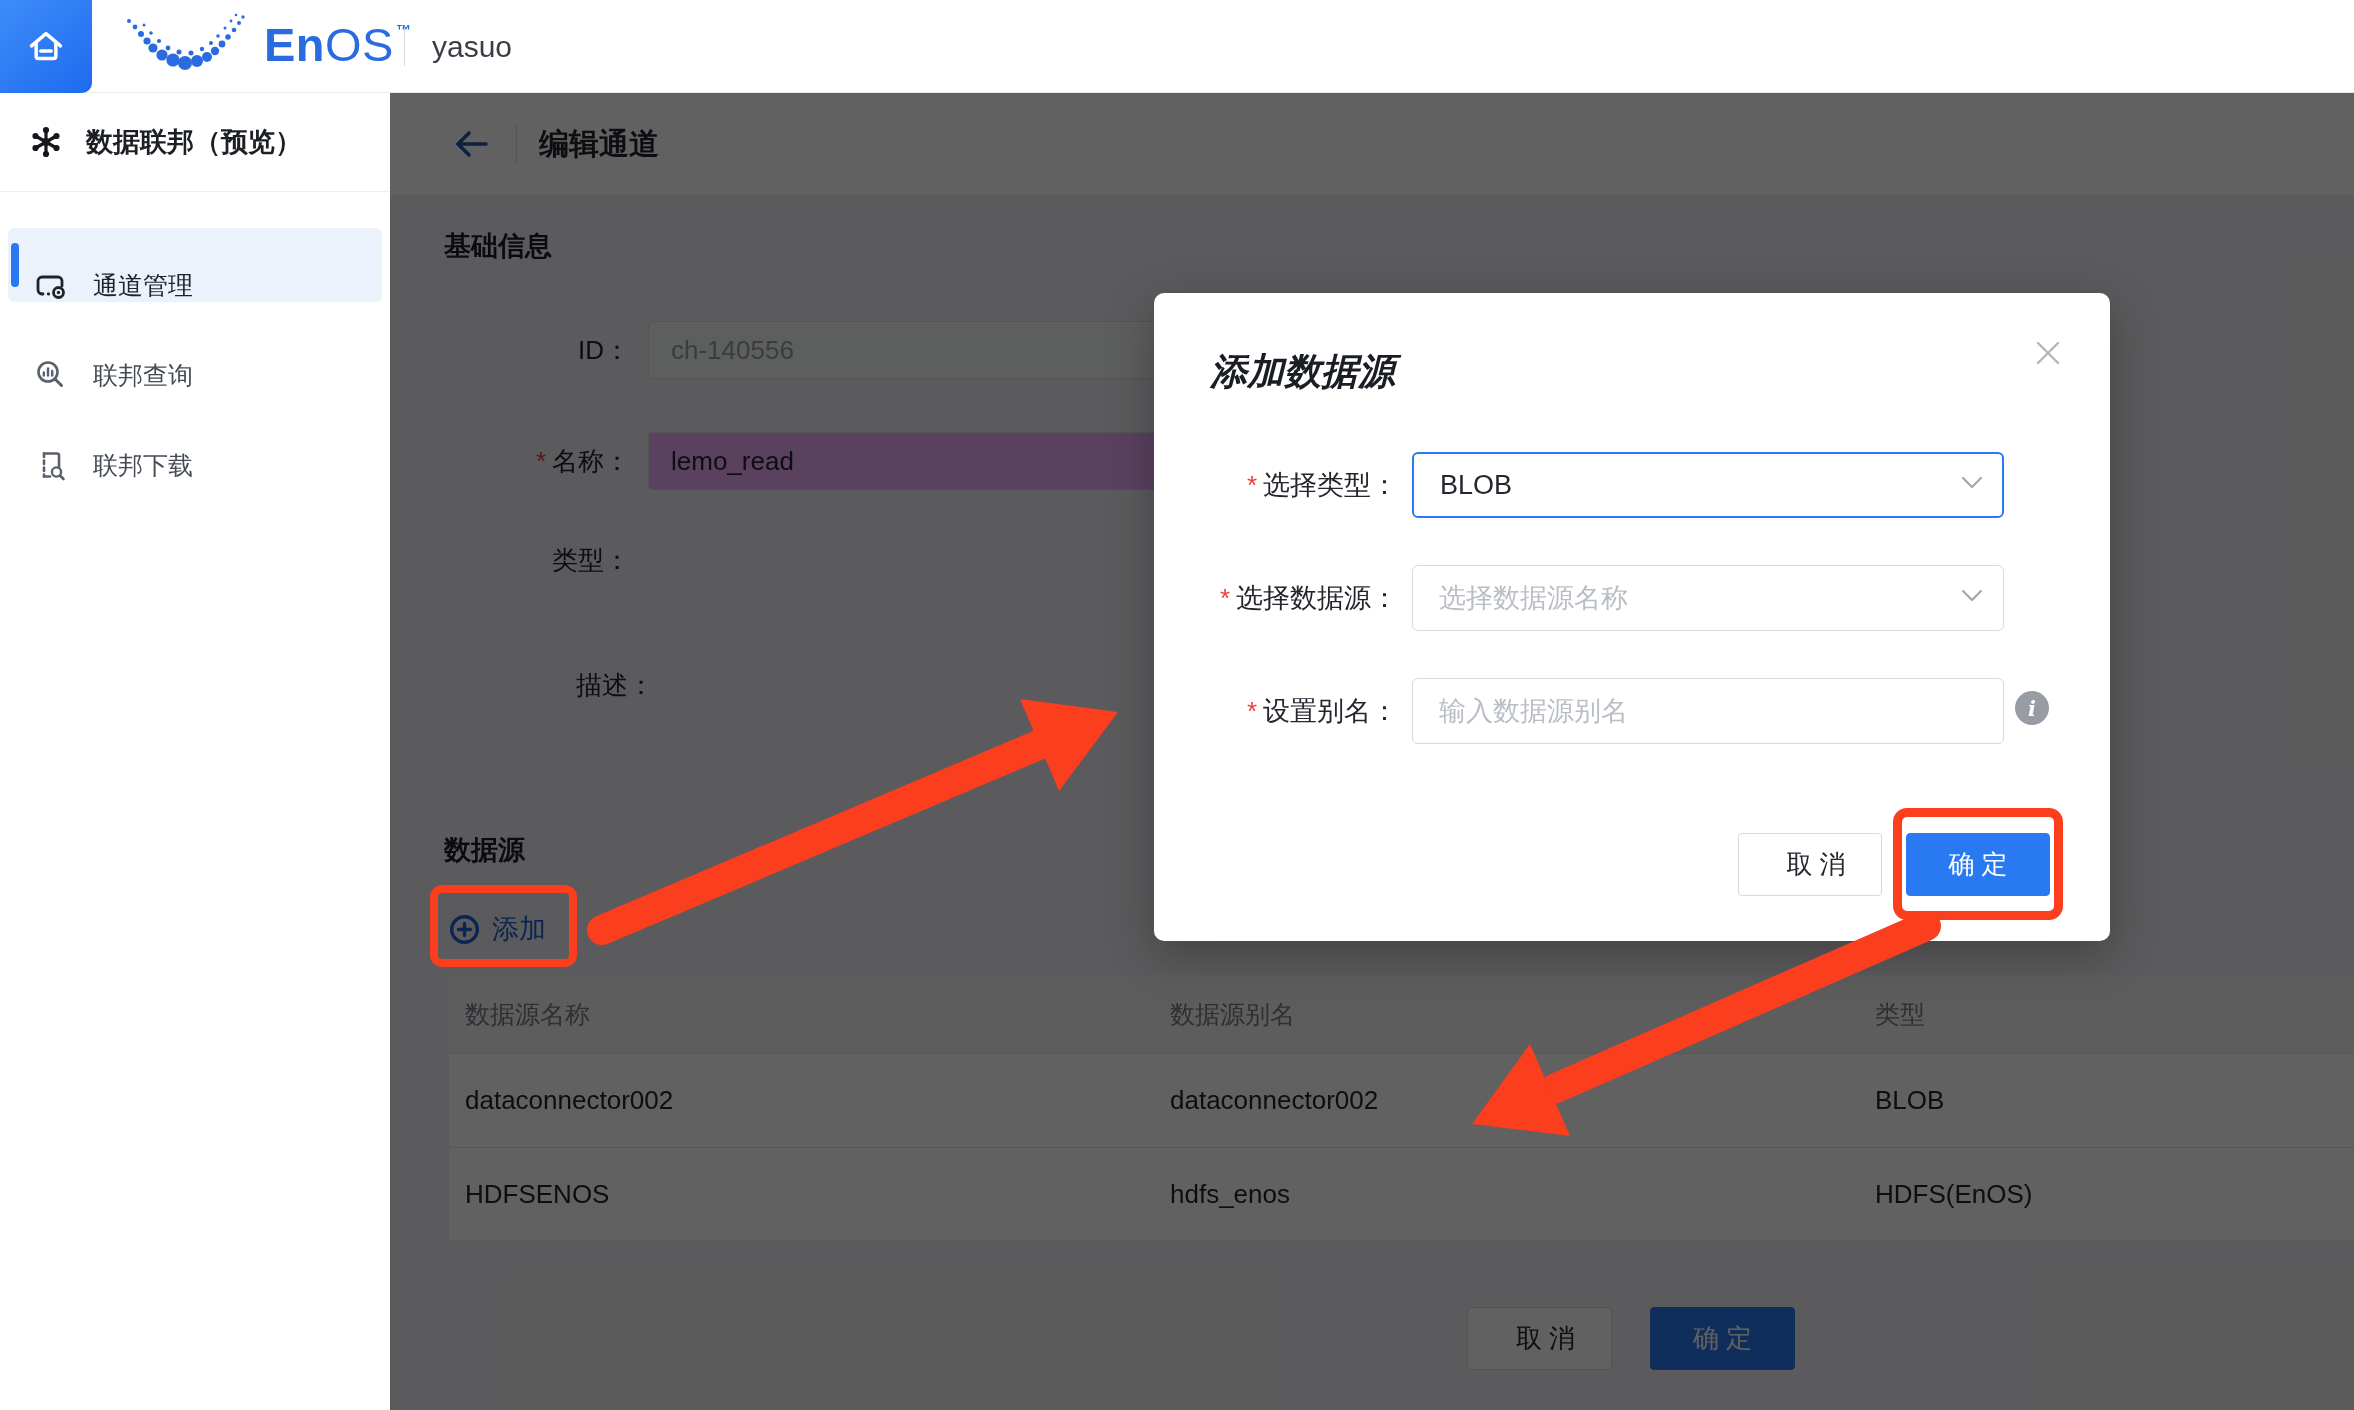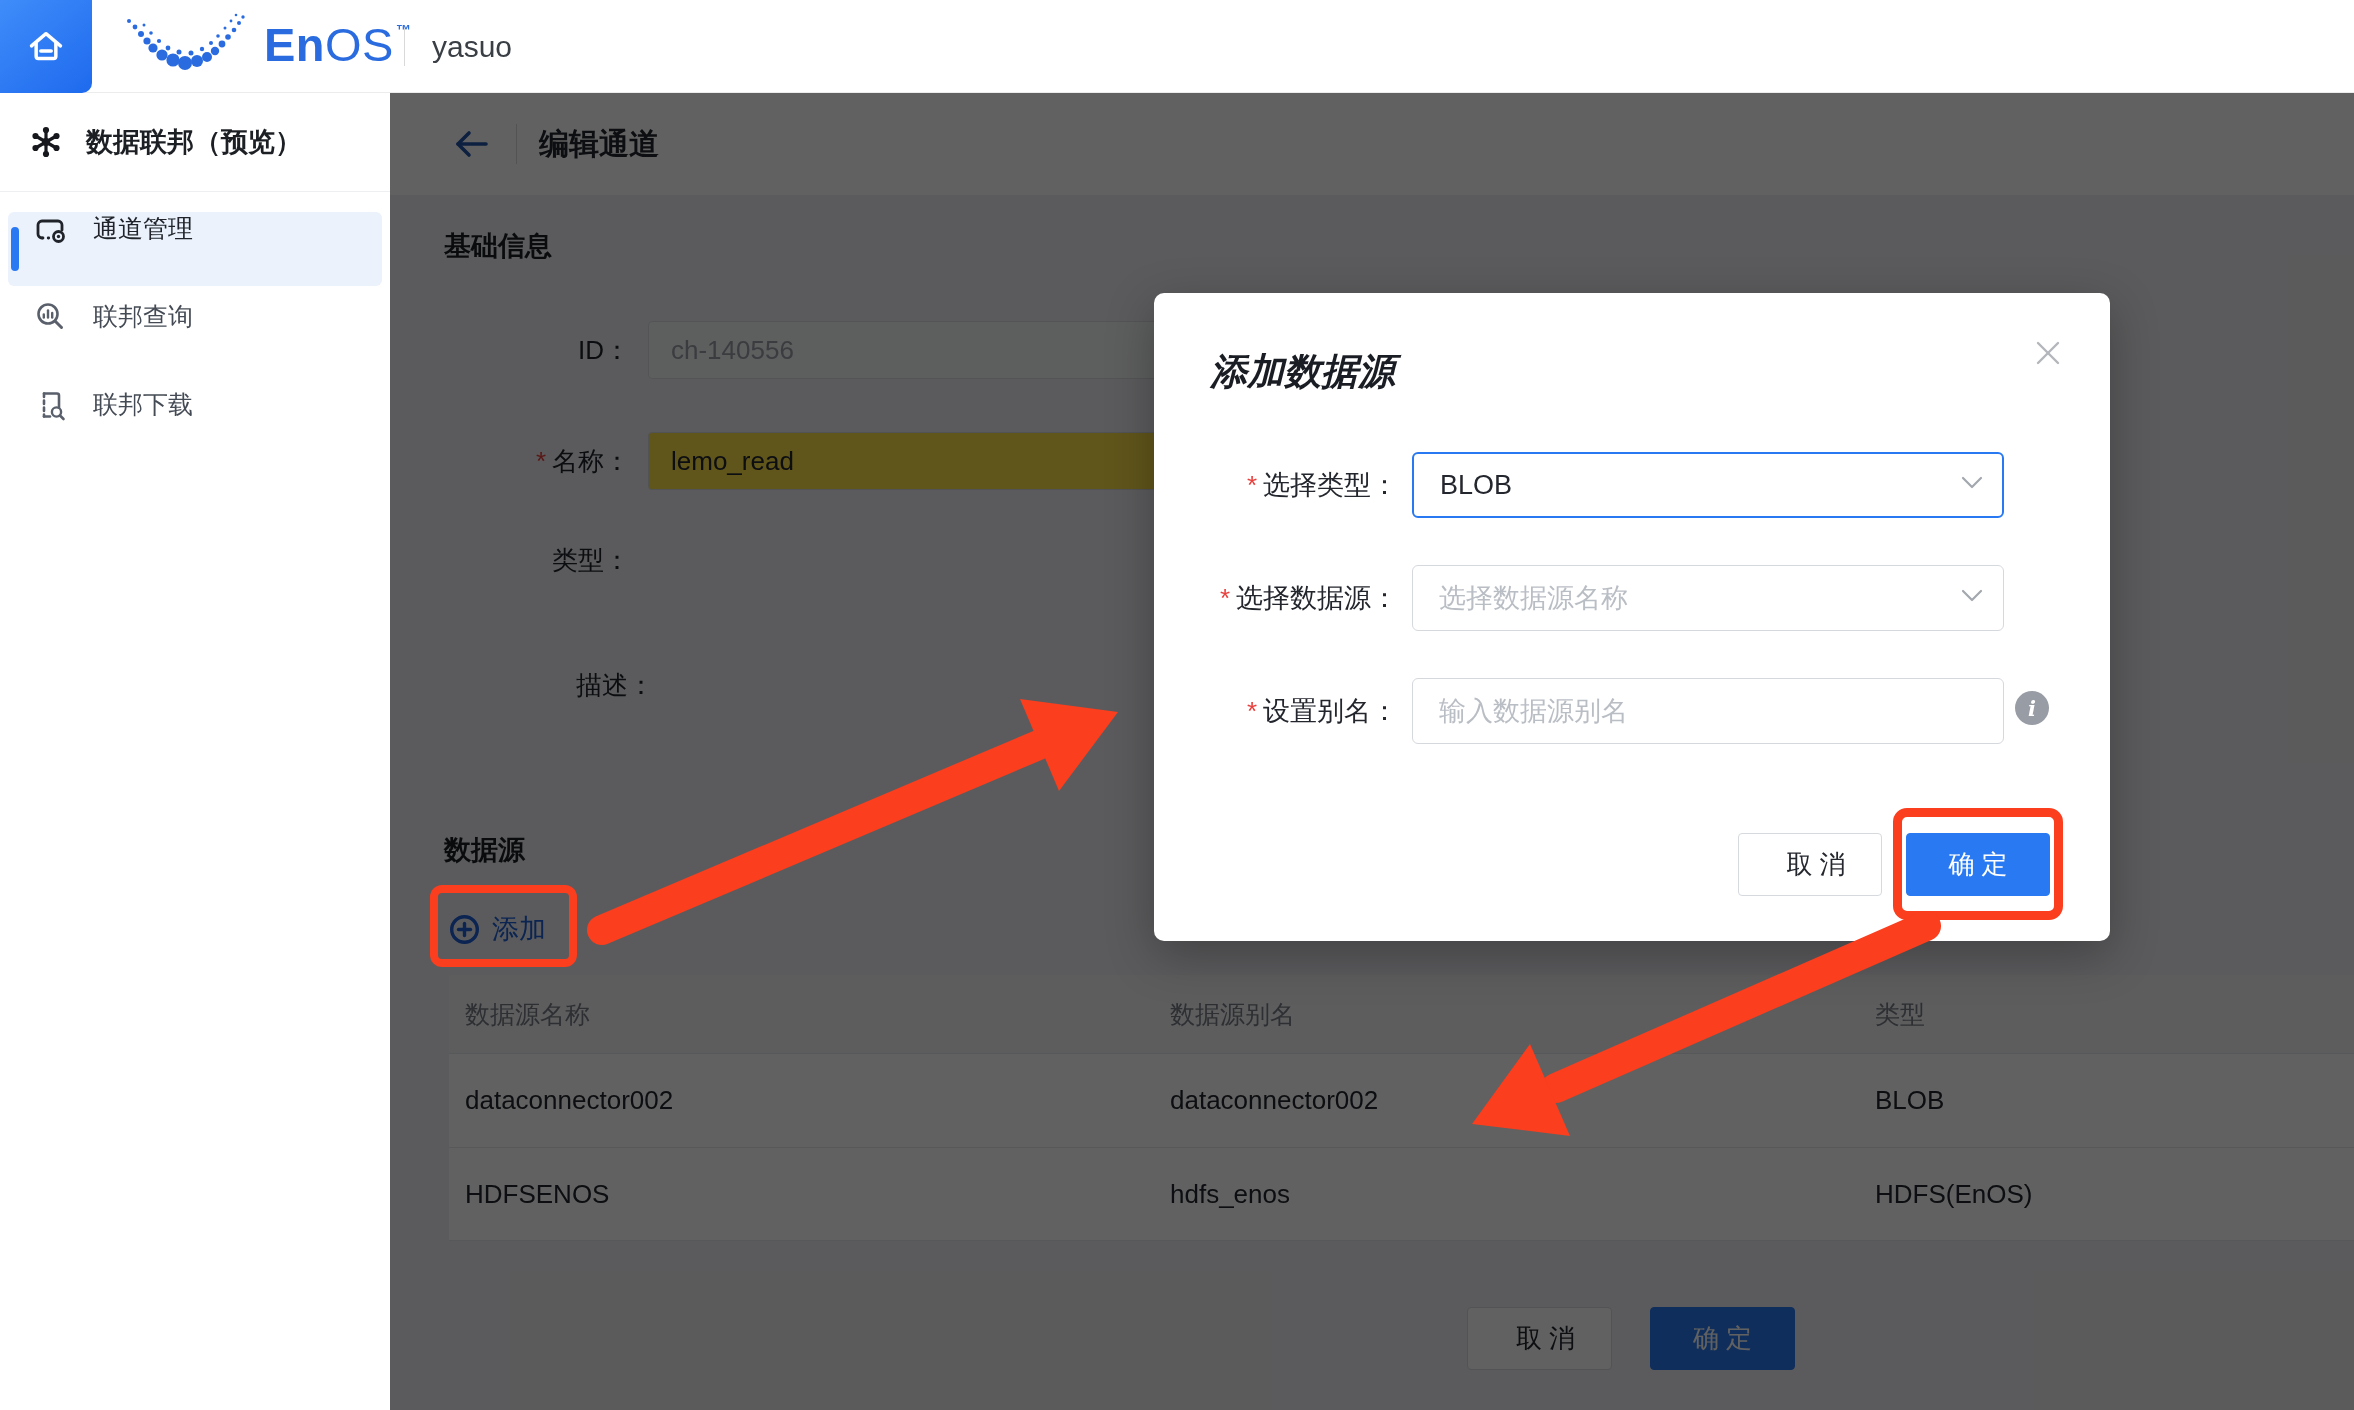--- a/index.html
+++ b/index.html
@@ -15,38 +15,38 @@
   .brand .l { font-weight:400; }
   .brand .tm { font-size:15px; font-weight:700; vertical-align:26px; margin-left:2px; }
   .topbar-sep { position:absolute; left:404px; top:28px; width:1px; height:38px; background:#d9d9d9; }
   .workspace { position:absolute; left:432px; top:30px; font-size:30px; font-weight:500; color:#3a3f45; }
 
   
   .sidebar { position:absolute; left:0; top:93px; width:390px; height:1317px; background:#fff; z-index:5; }
   .sb-header { height:99px; display:flex; align-items:center; padding-left:27px; gap:21px; border-bottom:1px solid #edeff1; }
   .sb-title { font-size:27px; font-weight:700; color:#1c1f24; }
   .sb-menu { padding-top:20px; }
-  .sb-item { position:relative; height:74px; margin:0 8px 14px 8px; border-radius:6px; display:flex; align-items:flex-start; padding-left:25px; gap:26px; font-size:25px; color:#454b55; cursor:pointer; }
+  .sb-item { position:relative; height:74px; margin:16px 8px 14px 8px; border-radius:6px; display:flex; align-items:flex-end; padding-left:25px; gap:26px; font-size:25px; color:#454b55; cursor:pointer; }
   .sb-item .sb-ico { color:#5a606b; display:flex; }
   .sb-item.active { background:#ebf2fc; color:#20242a; }
   .sb-item.active .sb-ico { color:#20242a; }
   .sb-item.active::before { content:""; position:absolute; left:3px; top:15px; width:8px; height:44px; border-radius:4px; background:#2979f2; }
 
   
   .main-header { position:absolute; left:390px; top:93px; width:1964px; height:102px; background:#fff; display:flex; align-items:center; }
   .back-btn { margin-left:60px; cursor:pointer; display:flex; }
   .mh-sep { width:1px; height:40px; background:#d9d9d9; margin:0 22px 0 24px; }
   .mh-title { font-size:30px; font-weight:700; color:#23262d; }
 
   .main-body { position:absolute; left:390px; top:195px; width:1964px; height:1215px; background:#eef0f3; }
   .sec-title { position:absolute; left:54px; font-size:27px; font-weight:700; color:#1c1f24; }
   .frow { position:absolute; display:flex; align-items:center; }
   .flabel { width:240px; text-align:right; font-size:26px; color:#20242b; flex:none; align-self:center; }
   .req { color:#e8403d; margin-right:6px; font-size:26px; }
-  .fctrl { margin-left:18px; width:740px; height:58px; border:1.5px solid #d6d9de; border-radius:4px; background:#fde047; font-size:26px; color:#24272e; padding:0 22px; font-family:inherit; outline:none; }
+  .fctrl { margin-left:18px; width:740px; height:58px; border:1.5px solid #d6d9de; border-radius:4px; background:#f0abfc; font-size:26px; color:#24272e; padding:0 22px; font-family:inherit; outline:none; }
   .fctrl:disabled { background:#f5f6f7; color:#9a9ea6; border-color:#dcdee2; }
   .fctrl::placeholder { color:#b9bdc4; }
   textarea.fctrl { height:100px; padding-top:14px; resize:none; }
   .frow.top { align-items:flex-end;margin-left:24px; }
   .frow.top .flabel { margin-top:14px; }
 
   .add-row { position:absolute; left:59px; top:712px; height:44px; display:flex; align-items:center; gap:12px; cursor:pointer; }
   .add-label { font-size:27px; color:#1e5fd6; }
 
   .ds-table { position:absolute; left:59px; top:780px; width:1905px; font-size:25px; }

